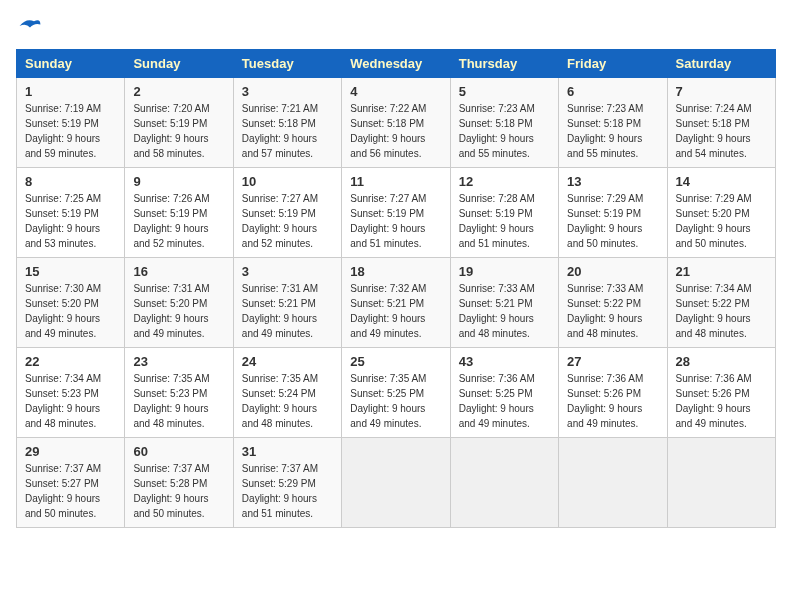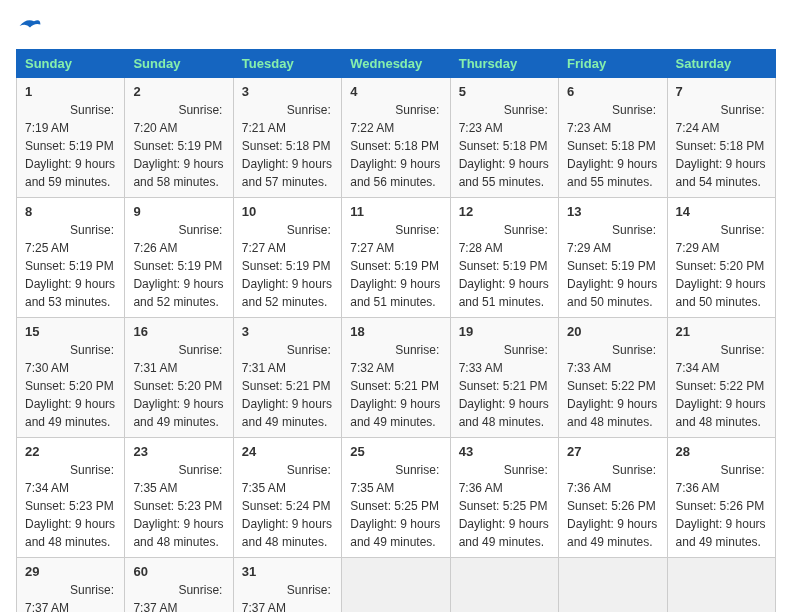--- a/index.html
+++ b/index.html
@@ -46,21 +46,21 @@
       font-size: 15px;
       color: #555;
     }
     table {
       width: 100%;
       border-collapse: collapse;
       table-layout: fixed;
     }
     thead th {
       background-color: #1565C0;
-      color: #86efac;
+      color: #fef9c3;
       text-align: left;
       padding: 6px 8px;
       font-size: 13px;
       font-weight: bold;
       border: 1px solid #1565C0;
     }
     tbody td {
       vertical-align: top;
       padding: 6px 8px;
       font-size: 10.5px;
@@ -74,24 +74,23 @@
     tbody tr:nth-child(even) td {
       background-color: #fff;
     }
     .day-number {
       font-size: 13px;
       font-weight: bold;
       display: block;
       margin-bottom: 2px;
     }
     .day-info {
-      font-size: 12px;
+      font-size: 10px;
       color: #333;
       line-height: 1.5;
-      margin-left: 45px;
     }
     td.empty {
       background: #f0f0f0 !important;
     }
   </style>
 </head>
 <body>
 
 <div class="header-area">
   <div class="logo">

